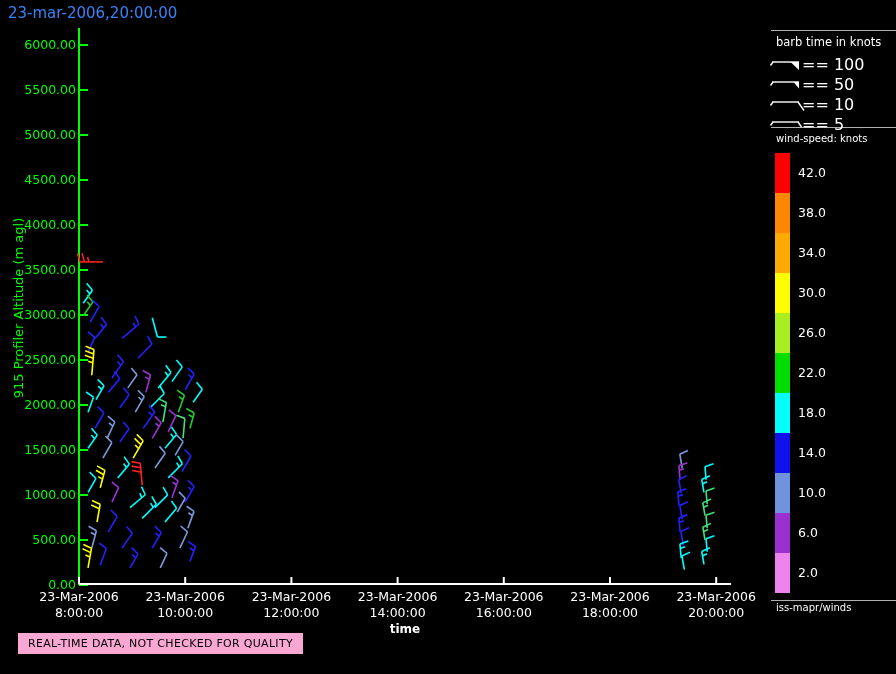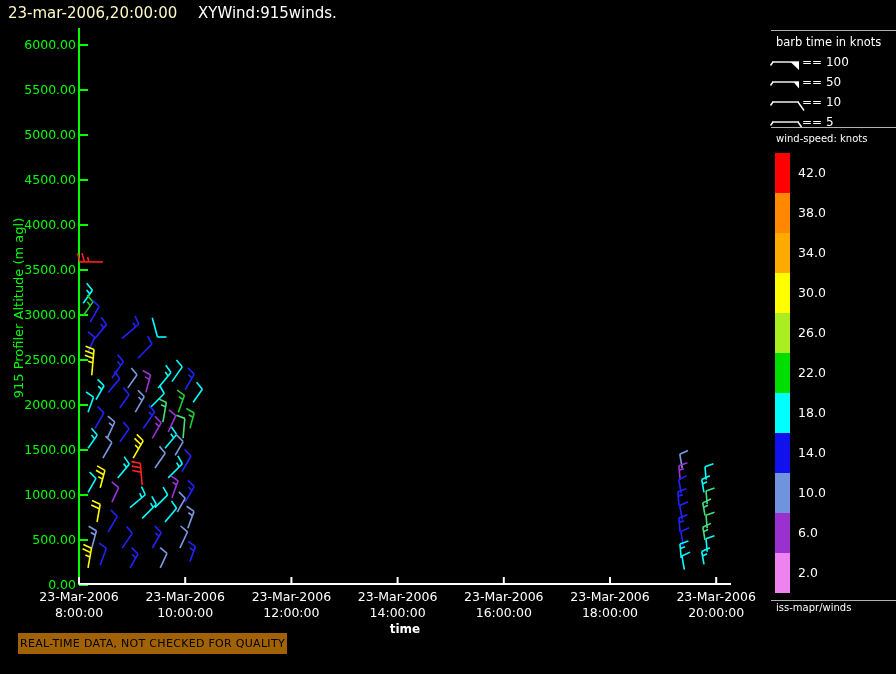--- a/index.html
+++ b/index.html
@@ -1,30 +1,30 @@
 <!DOCTYPE html>
 <html><head>
 <meta charset="utf-8">
 <style>
   html,body{margin:0;padding:0;background:#000;}
   .canvas{position:relative;width:896px;height:674px;background:#000;overflow:hidden;
           font-family:"DejaVu Sans",sans-serif;}
   .abs{position:absolute;white-space:nowrap;}
   #plot{position:absolute;left:0;top:0;}
-  #title-date{left:8px;top:4px;color:#fef9c3;font-size:15px;}
+  #title-date{left:8px;top:4px;color:#3b82f6;font-size:15px;}
   #title-name{left:198px;top:4px;color:#ffffff;font-size:15px;}
   #ytitle{left:18px;top:308px;color:#00ff00;font-size:13px;
           transform:translate(-50%,-50%) rotate(-90deg);}
   #xtitle{left:405px;top:622px;color:#ffffff;font-size:12px;transform:translateX(-50%);font-weight:bold;}
   #barb-title{left:776px;top:35px;color:#ffffff;font-size:11.5px;}
-  .barb-row-label{left:802px;color:#ffffff;font-size:12px;}
+  .barb-row-label{left:802px;color:#ffffff;font-size:16px;}
   #speed-title{left:776px;top:133px;color:#ffffff;font-size:10px;}
   #credit{left:776px;top:602px;color:#ffffff;font-size:10px;}
-  #banner{left:18px;top:633px;background:#a16207;color:#000;font-size:11px;
-          padding:4px 2px;letter-spacing:0.3px;}
+  #banner{left:18px;top:633px;background:#f9a8d4;color:#000;font-size:11px;
+          padding:4px 10px;letter-spacing:0.3px;}
 </style>
 </head>
 <body>
 
 <div class="canvas">
   <svg id="plot" width="896" height="674">
       <line x1="771" y1="30.5" x2="896" y2="30.5" stroke="#b0b0b0" stroke-width="1"></line>
       <line x1="771" y1="127.5" x2="896" y2="127.5" stroke="#b0b0b0" stroke-width="1"></line>
       <line x1="771" y1="600.5" x2="896" y2="600.5" stroke="#b0b0b0" stroke-width="1"></line>
       <g fill="#00ff00">
@@ -495,21 +495,20 @@
         </g>
         <g stroke="#00ffff">
           <line x1="703.987" y1="564.3" x2="701.7295736903299" y2="551.4974992108413"></line>
           <line x1="701.7295736903299" y1="551.4974992108413" x2="709.8863437736597" y2="547.693934855175"></line>
           <line x1="702.5109904898311" y1="555.9291340993962" x2="707.0425294250143" y2="553.8160427906927"></line>
         </g>
       </g>
     </svg>
 
   <div class="abs" id="title-date">23-mar-2006,20:00:00</div>
-  <div class="abs" id="title-name">XYWind:915winds.</div>
 
   <div class="abs" id="ytitle">915 Profiler Altitude (m agl)</div>
   <div class="abs" id="xtitle">time</div>
 
   <div class="abs" id="barb-title">barb time in knots</div>
   <div class="abs barb-row-label" style="top:55px">== 100</div>
   <div class="abs barb-row-label" style="top:75px">== 50</div>
   <div class="abs barb-row-label" style="top:95px">== 10</div>
   <div class="abs barb-row-label" style="top:115px">== 5</div>
 

